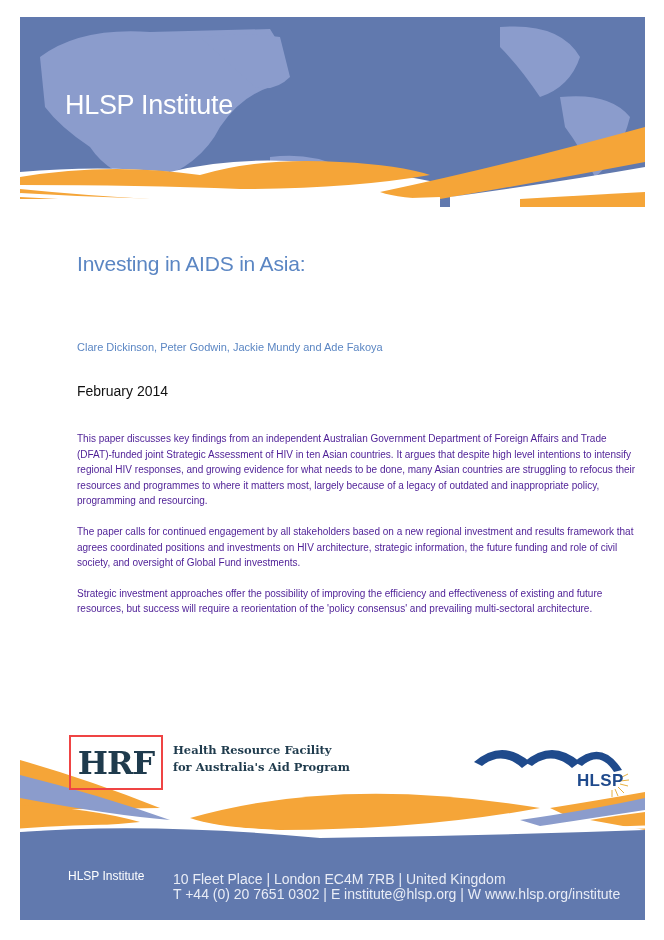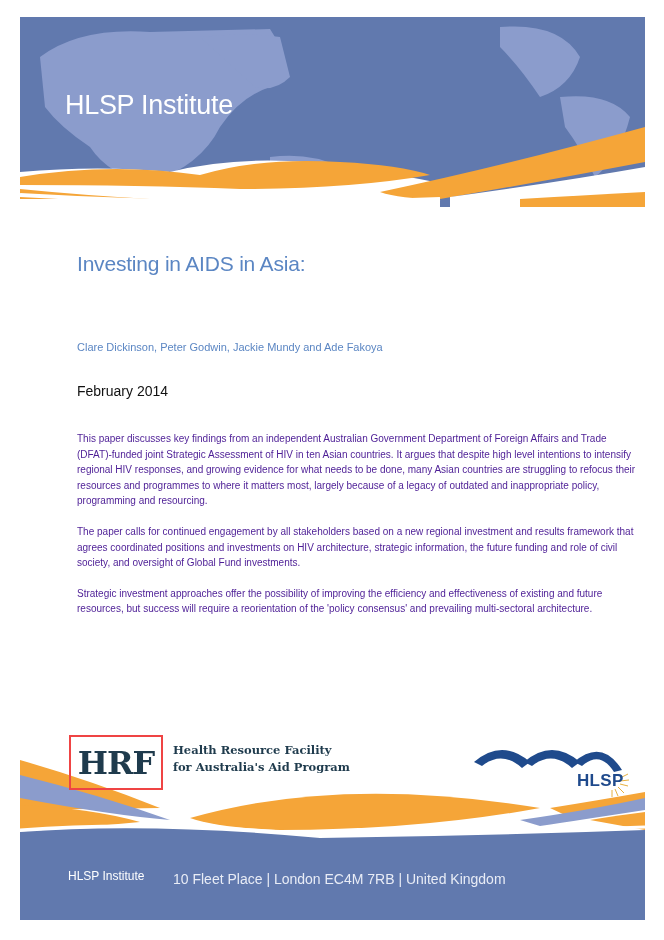--- a/index.html
+++ b/index.html
@@ -85,14 +85,15 @@
           <line x1="146" y1="47" x2="152" y2="53"></line>
         <line x1="143" y1="49" x2="146" y2="56"></line>
           <line x1="140" y1="50" x2="140" y2="57"></line>
       </g>
     </svg>
     <div class="hlsp-logo-text">HLSP</div>
   </div>
   <div class="footer-inst">HLSP Institute</div>
   <div class="footer-contact">
     <div>10 Fleet Place  |  London EC4M 7RB  |  United Kingdom</div>
+    <div>T +44 (0) 20 7651 0302  |  E institute@hlsp.org  |  W www.hlsp.org/institute</div>
   </div>
 </div>
 
 </body></html>

